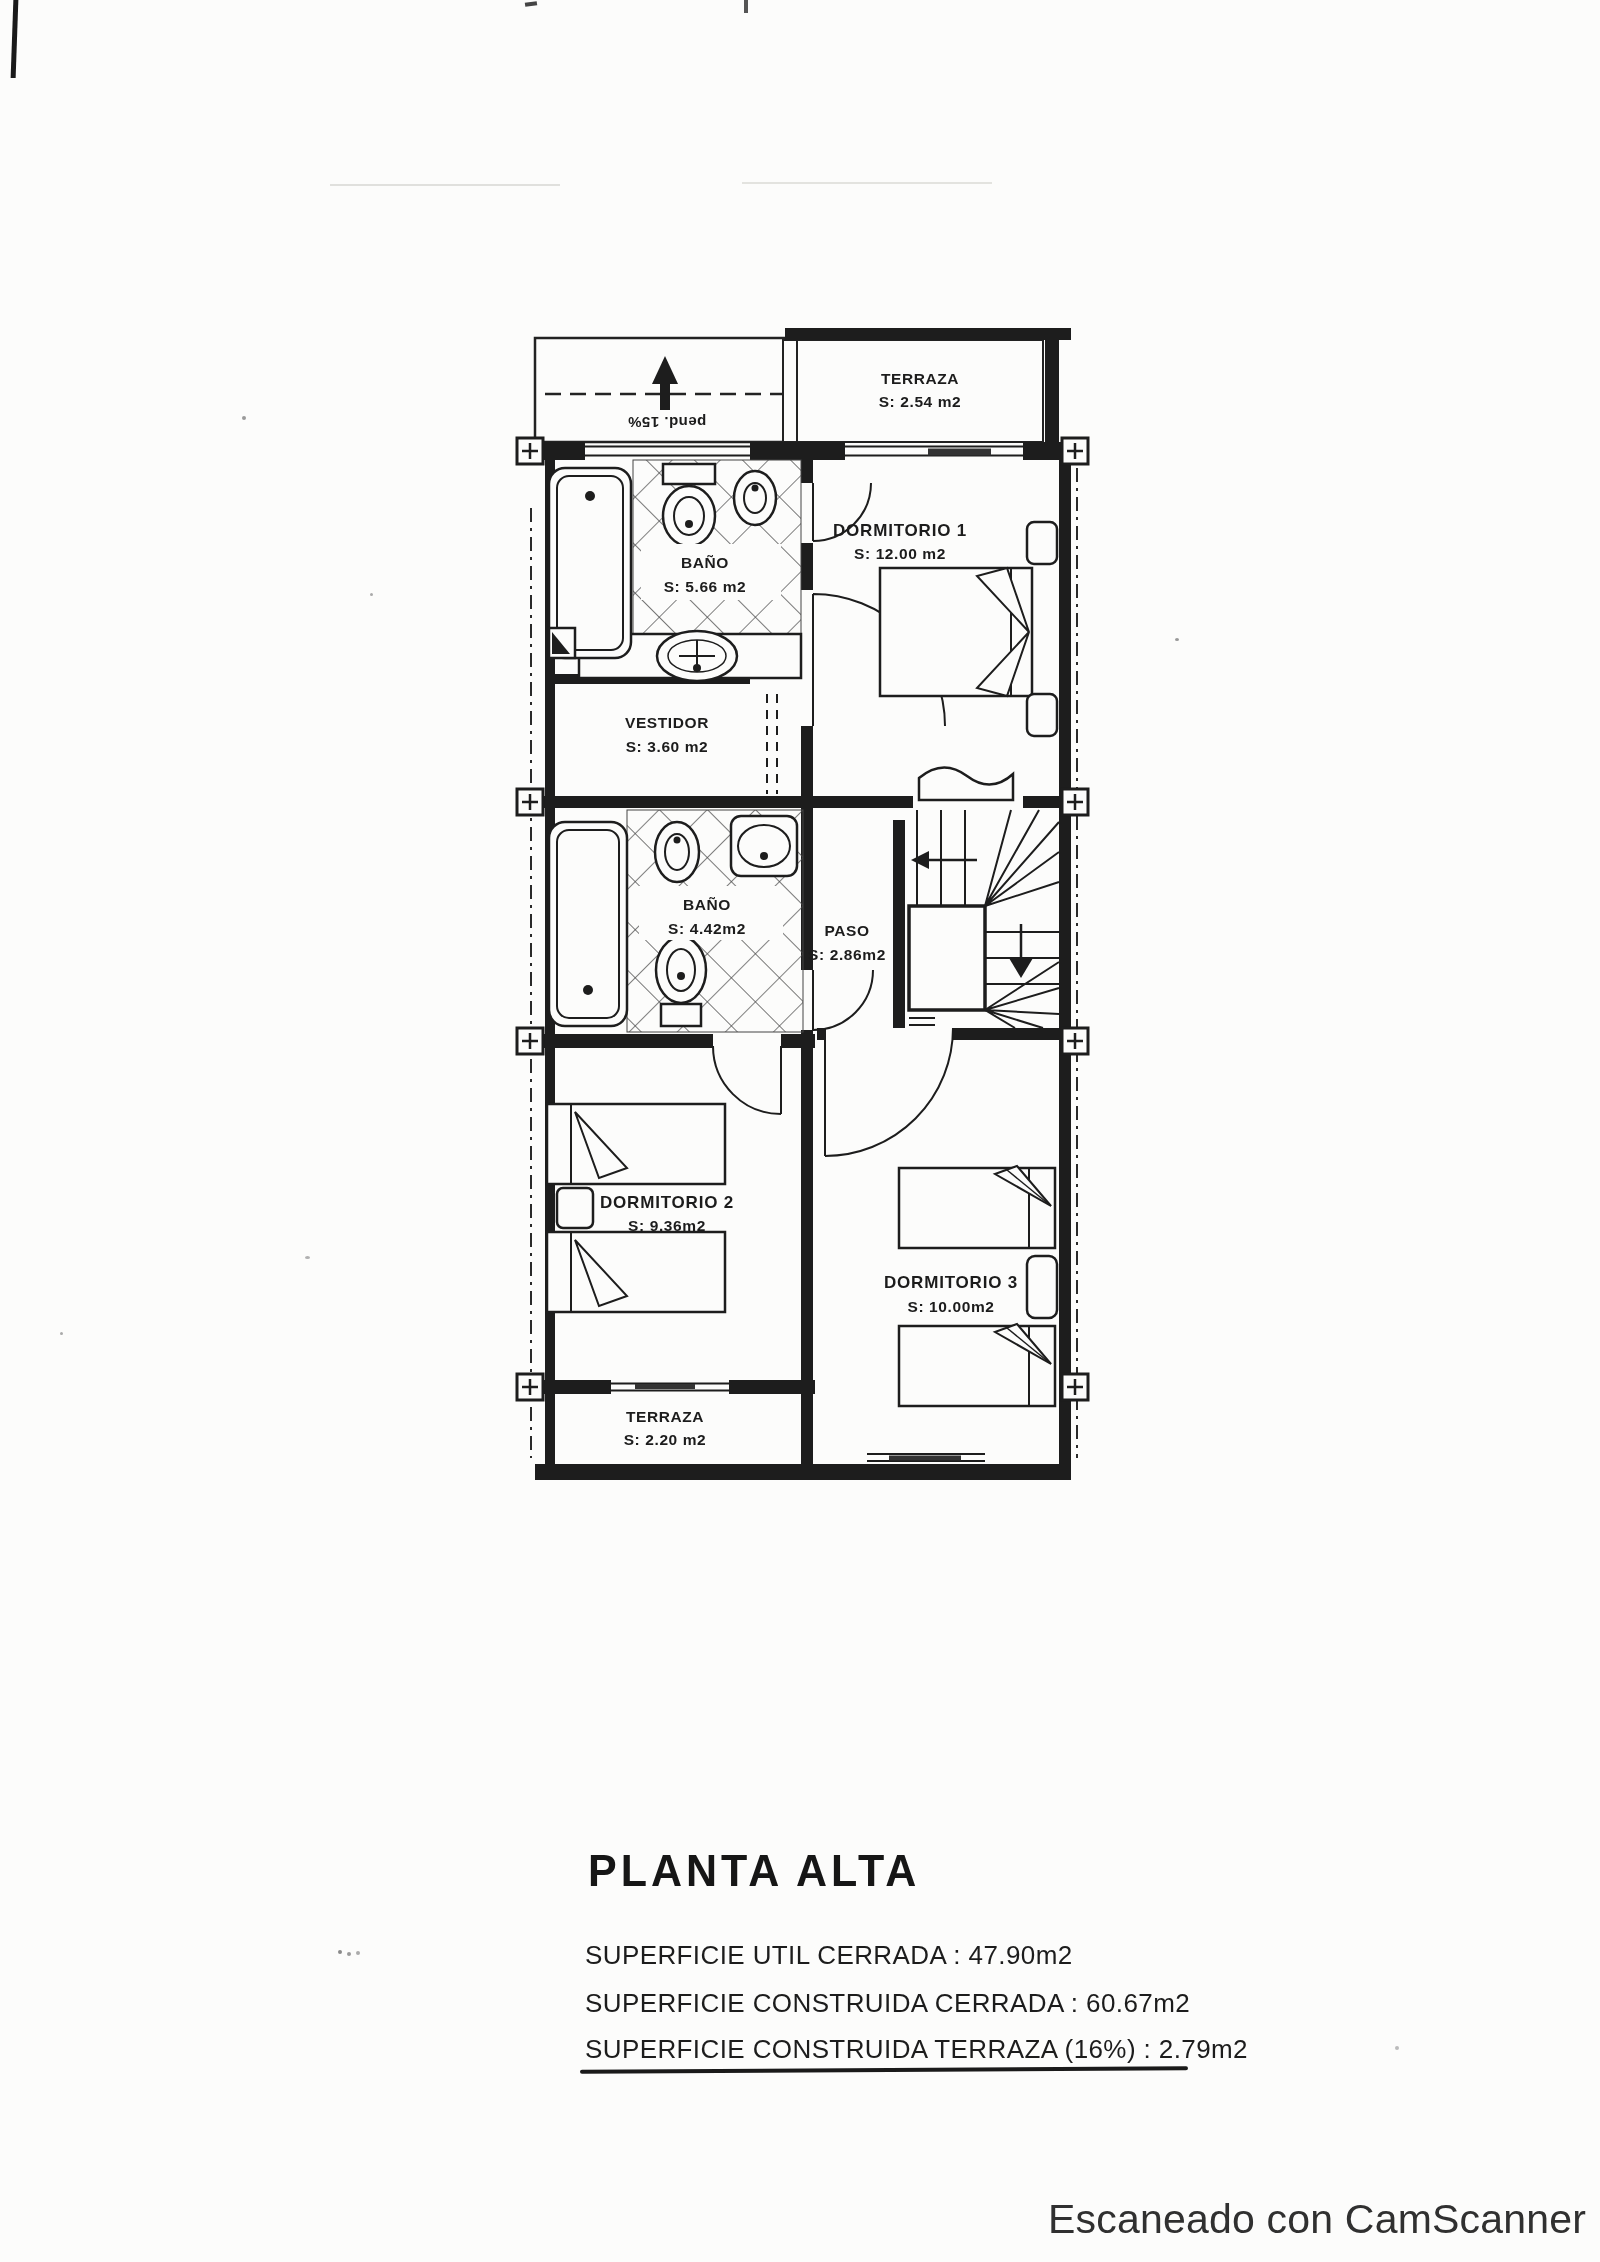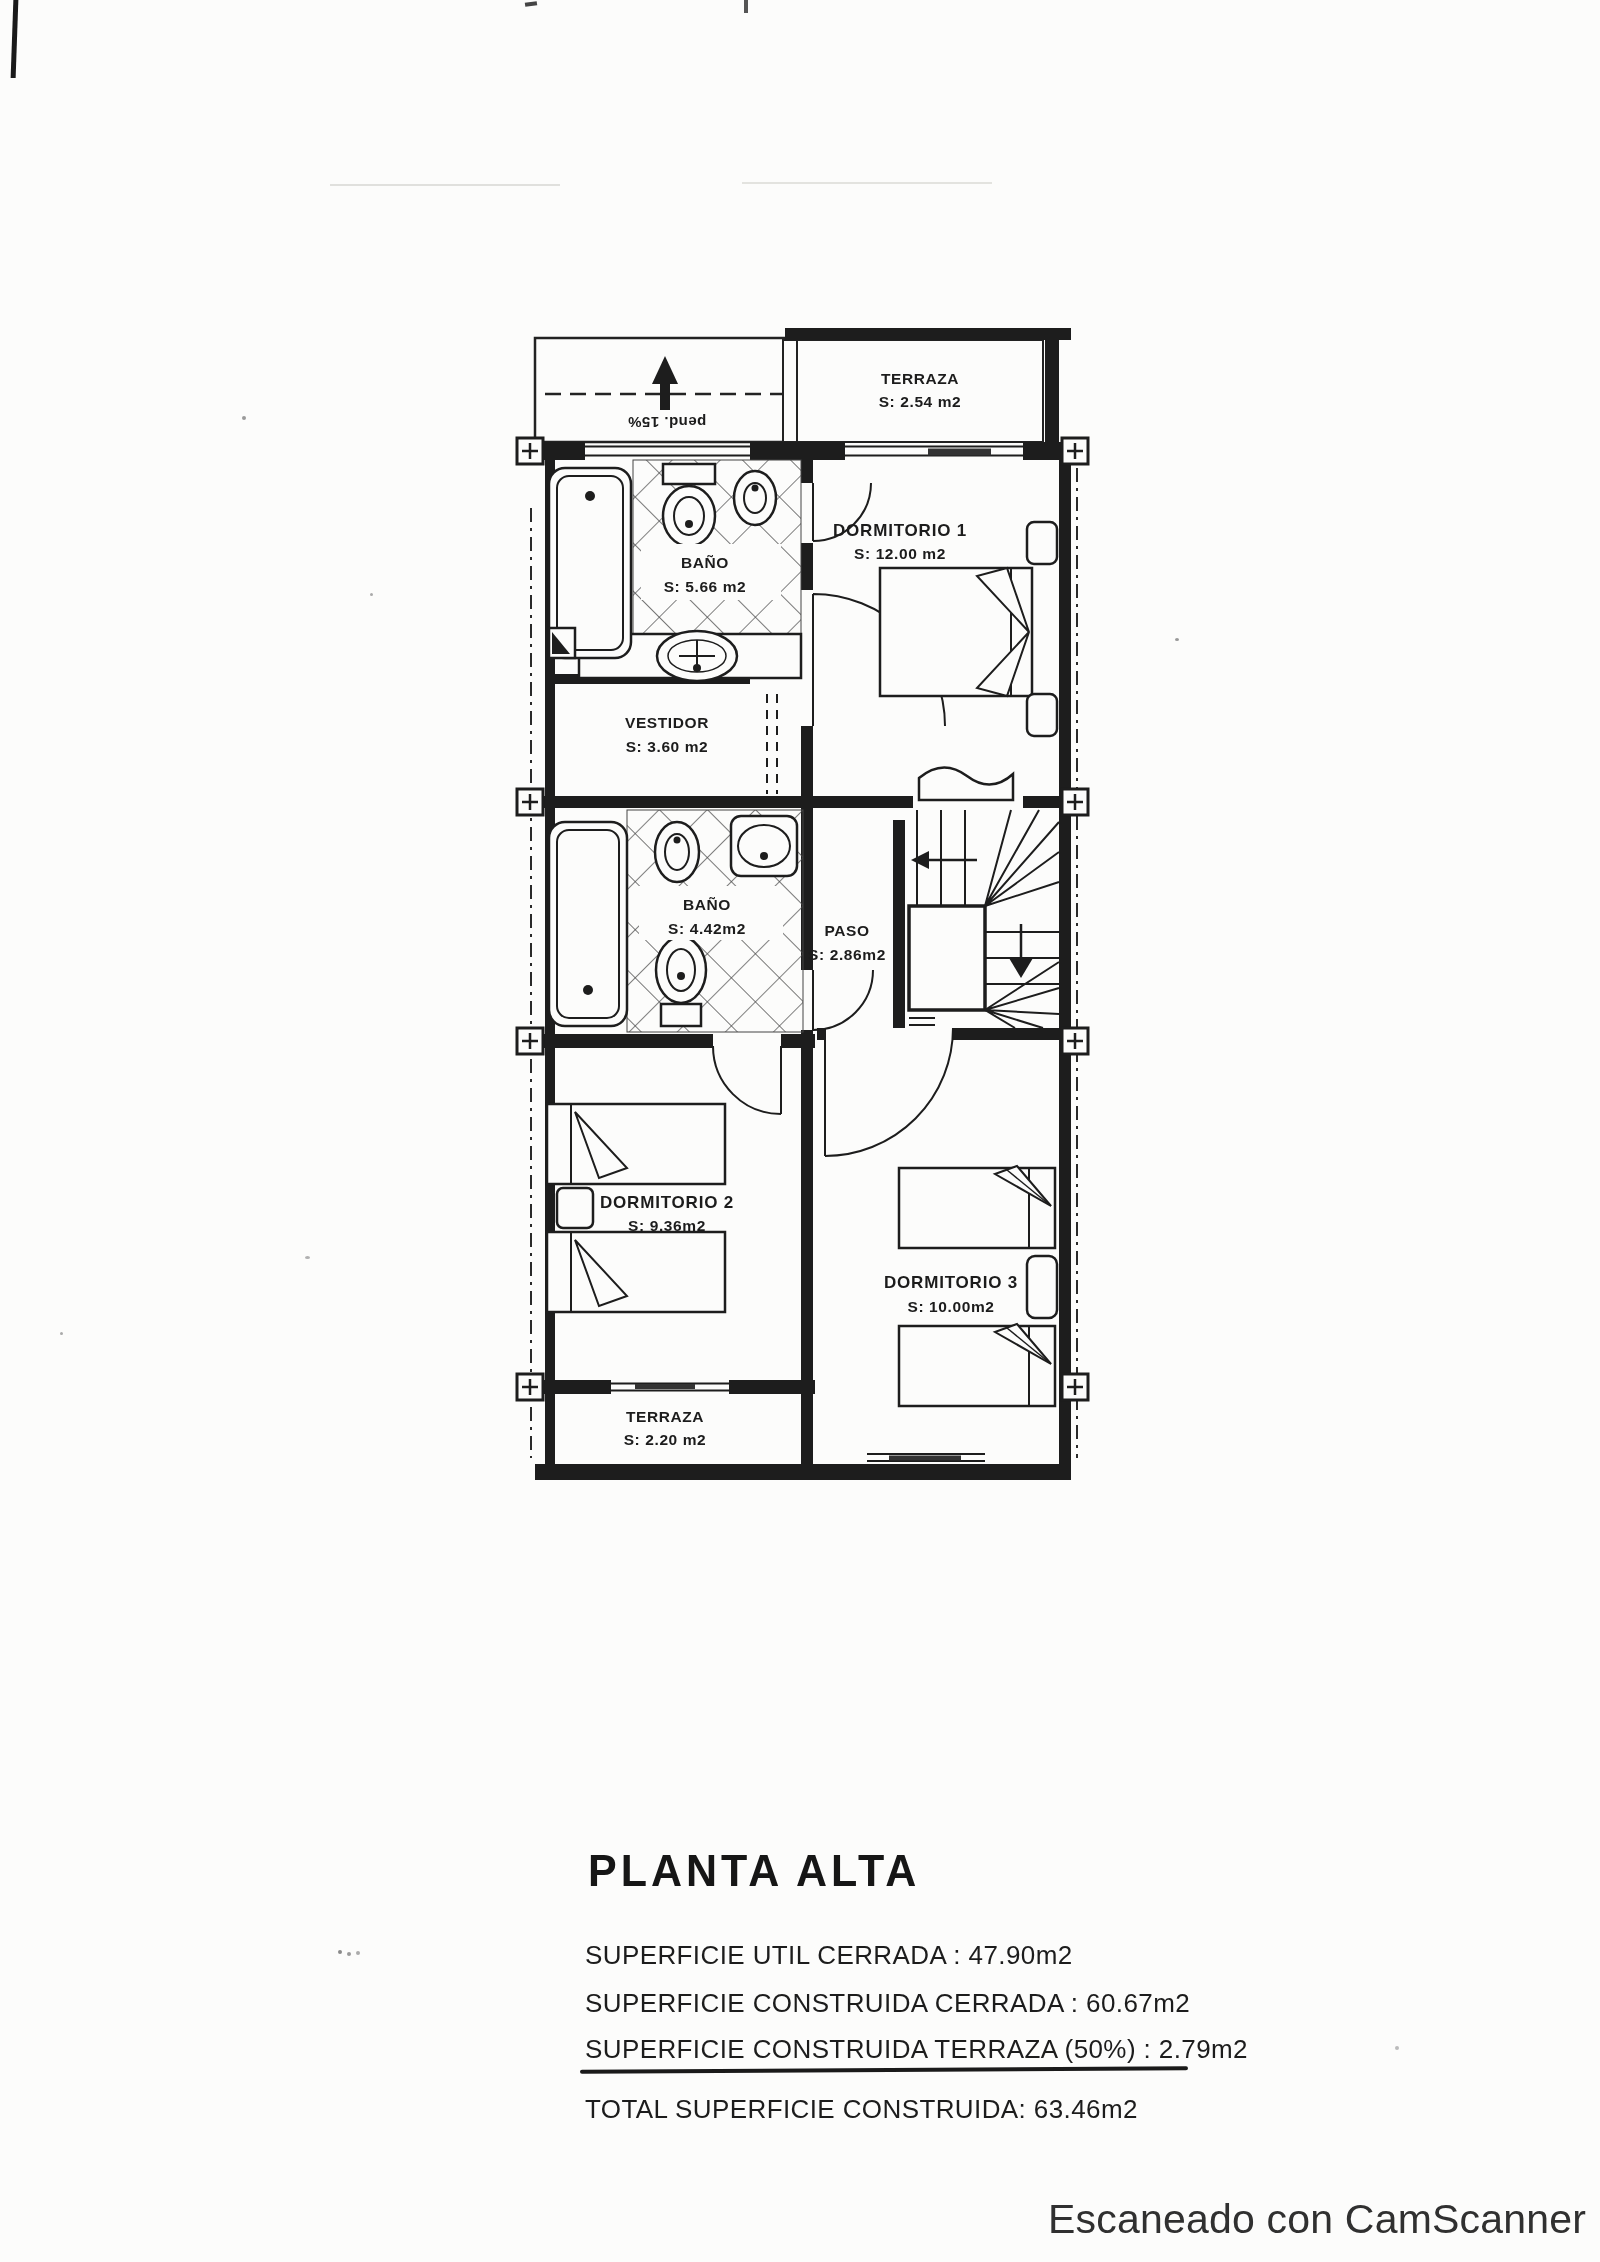--- a/index.html
+++ b/index.html
@@ -285,19 +285,18 @@
       <g transform="translate(560,1059)">
           <rect x="-13" y="-13" width="26" height="26" fill="#fcfcfb" stroke="#1d1d1d" stroke-width="3"></rect>
           <path d="M-8 0 H8 M0 -8 V8" stroke="#1d1d1d" stroke-width="2.5"></path>
         </g>
     </g>
   </svg>
 
   <div class="sum-title">PLANTA ALTA</div>
   <div class="sum-line" style="top:1940px;">SUPERFICIE UTIL CERRADA : 47.90m2</div>
   <div class="sum-line" style="top:1988px;">SUPERFICIE CONSTRUIDA CERRADA : 60.67m2</div>
-  <div class="sum-line" style="top:2034px;">SUPERFICIE CONSTRUIDA TERRAZA (50%) : 2.79m2</div>
+  <div class="sum-line" style="top:2034px;">SUPERFICIE CONSTRUIDA TERRAZA (16%) : 2.79m2</div>
   <div class="sum-underline"></div>
-  <div class="sum-line" style="top:2094px;">TOTAL SUPERFICIE CONSTRUIDA: 63.46m2</div>
 
   <div class="watermark">Escaneado con CamScanner</div>
 
 </div>
 
 </body></html>

